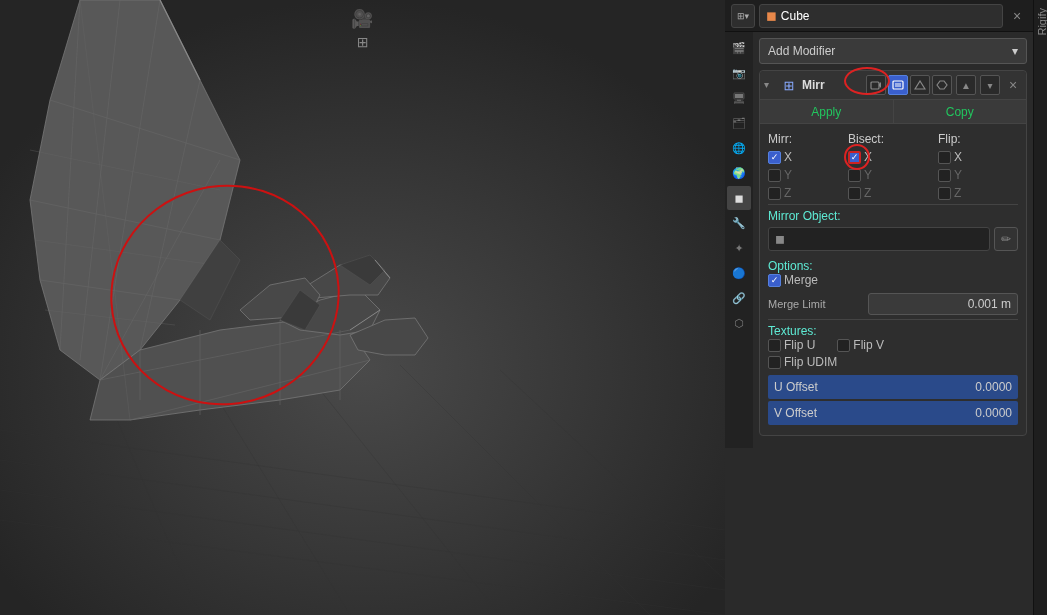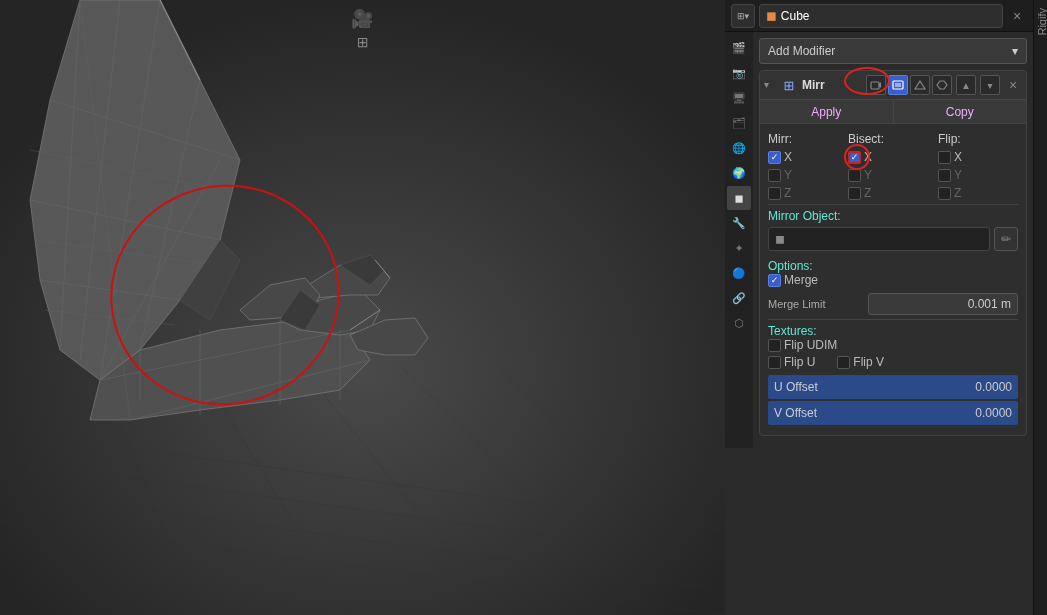--- a/index.html
+++ b/index.html
@@ -256,21 +256,21 @@
       gap: 0;
       border-bottom: 1px solid #444;
     }
 
     .apply-btn, .copy-btn {
       flex: 1;
       height: 24px;
       background: #3a3a3a;
       border: none;
       border-top: 1px solid #444;
-      color: #f0abfc;
+      color: #22c55e;
       font-size: 12px;
       cursor: pointer;
       display: flex;
       align-items: center;
       justify-content: center;
     }
 
     .apply-btn {
       border-right: 1px solid #444;
     }
@@ -724,33 +724,33 @@
               <div class="number-field">0.001 m</div>
             </div>
 
             <div class="separator-line"></div>
 
             <div class="textures-section">
               <span class="section-label">Textures:</span>
               <div class="option-row">
                 <div class="check-item">
                   <div class="checkbox"></div>
-                  <span class="check-label">Flip UDIM</span>
-                </div>
-              </div>
-              <div class="option-row">
-                <div class="check-item">
-                  <div class="checkbox"></div>
                   <span class="check-label">Flip U</span>
                 </div>
                 <div style="margin-left:16px;" class="check-item">
                   <div class="checkbox"></div>
                   <span class="check-label">Flip V</span>
                 </div>
               </div>
+              <div class="option-row">
+                <div class="check-item">
+                  <div class="checkbox"></div>
+                  <span class="check-label">Flip UDIM</span>
+                </div>
+              </div>
             </div>
 
             <div class="offset-row">
               <span class="offset-label">U Offset</span>
               <span class="offset-value">0.0000</span>
             </div>
 
             <div class="offset-row">
               <span class="offset-label">V Offset</span>
               <span class="offset-value">0.0000</span>

